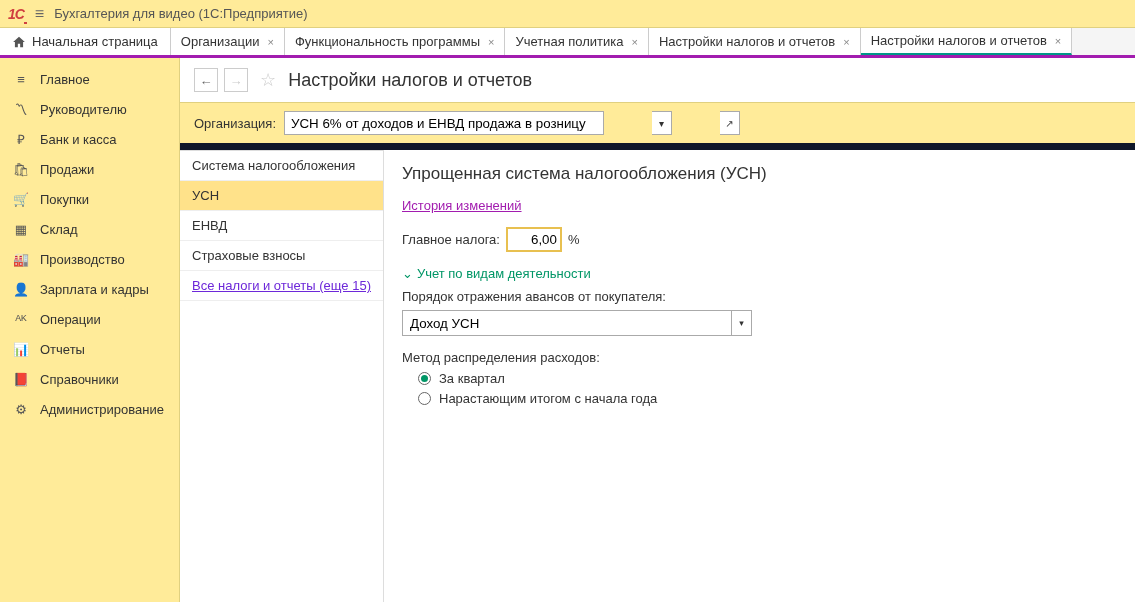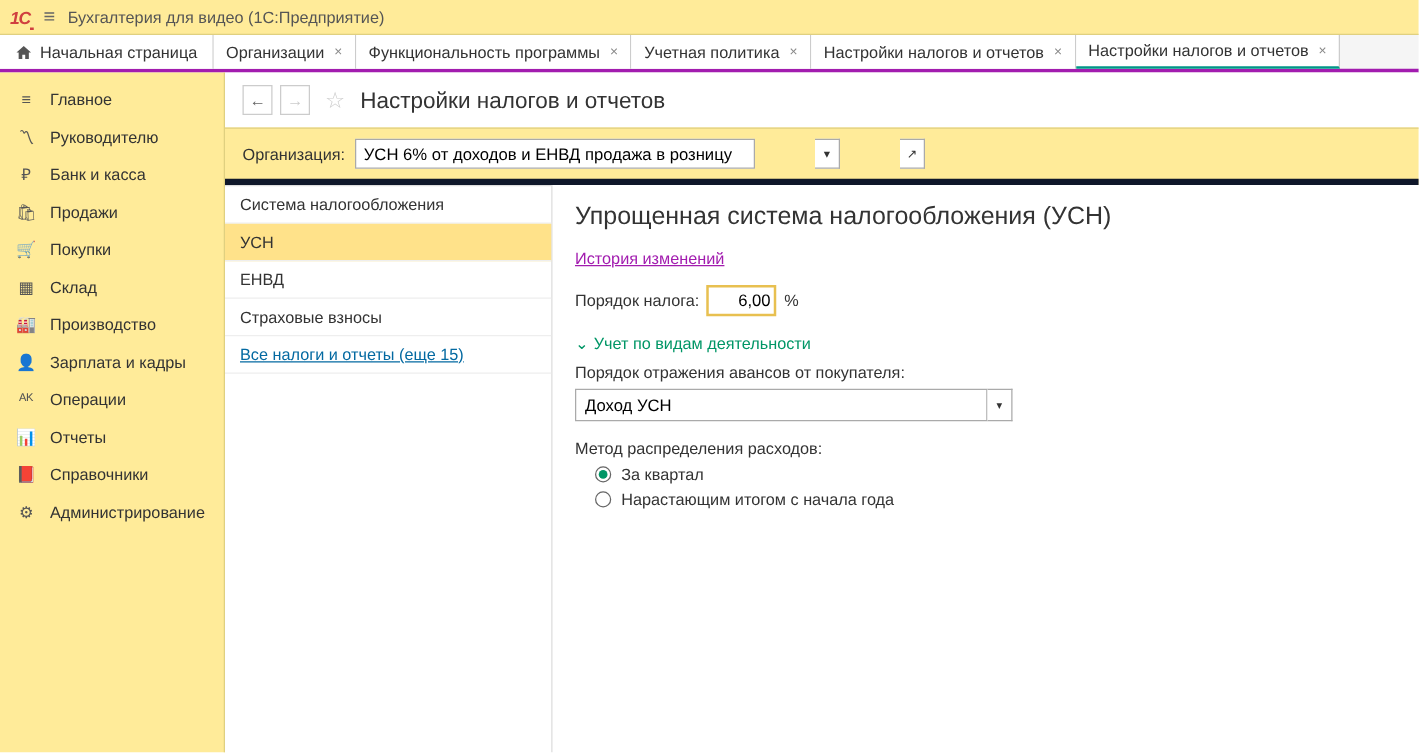--- a/index.html
+++ b/index.html
@@ -29,35 +29,35 @@
 .content { flex: 1; background: #fff; display: flex; flex-direction: column; }
 
 
 .page-head { display: flex; align-items: center; padding: 10px 14px; gap: 6px; }
 .nav-btn { width: 24px; height: 24px; border: 1px solid #ccc; background: #fff; display: flex; align-items: center; justify-content: center; cursor: pointer; color: #666; }
 .nav-btn.disabled { color: #ccc; }
 .star { color: #ccc; font-size: 18px; margin: 0 6px; }
 .page-title { font-size: 18px; color: #333; }
 
 
-.org-bar { background: #ffeb99; padding: 8px 14px; display: flex; align-items: center; gap: 8px; border-top: 1px solid #e0d080; border-bottom: 5px solid #0f172a; }
+.org-bar { background: #ffeb99; padding: 8px 14px; display: flex; align-items: center; gap: 8px; border-top: 1px solid #e0d080; border-bottom: 7px solid #0f172a; }
 .org-select { display: flex; gap: 48px; }
 .org-input { border: 1px solid #aaa; padding: 3px 6px; width: 320px; background: #fff; height: 24px; }
 .org-btn { border: 1px solid #aaa; border-left: none; width: 20px; height: 24px; background: #fff; display: flex; align-items: center; justify-content: center; font-size: 10px; cursor: pointer; }
 
 
 .body { display: flex; flex: 1; }
-.nav-panel { width: 262px; border-right: 1px solid #ddd; }
+.nav-panel { width: 204px; border-right: 1px solid #ddd; }
 .nav-item { padding: 7px 12px; border-bottom: 1px solid #eee; cursor: pointer; }
 .nav-item.first { border-top: 1px solid #ddd; }
 .nav-item.active { background: #ffe28a; }
-.nav-item.link { text-decoration: underline; color: #0369a1; }
+.nav-item.link { text-decoration: underline; color: #6d28d9; }
 
 .form-area { flex: 1; padding: 14px 18px; }
-.section-title { font-size: 20px; color: #333; margin-bottom: 14px; }
+.section-title { font-size: 17px; color: #333; margin-bottom: 14px; }
 .history-link { color: #a21caf; text-decoration: underline; cursor: pointer; }
 .row { display: flex; align-items: center; margin: 14px 0; gap: 6px; }
 .rate-input { border: 2px solid #e8c050; width: 56px; padding: 3px; text-align: right; background: #fff; }
 .expand-head { color: #009666; cursor: pointer; display: flex; align-items: center; gap: 4px; }
 .field-label { margin: 8px 0 6px; }
 .dropdown { display: flex; margin-bottom: 14px; }
 .dropdown-input { border: 1px solid #aaa; padding: 4px 7px; width: 330px; height: 26px; }
 .dropdown-btn { border: 1px solid #aaa; border-left: none; width: 20px; height: 26px; background: #fff; display: flex; align-items: center; justify-content: center; font-size: 9px; cursor: pointer; }
 .radio-row { display: flex; align-items: center; gap: 8px; margin: 5px 0; padding-left: 16px; }
 .radio { width: 13px; height: 13px; border: 1px solid #666; border-radius: 50%; display: flex; align-items: center; justify-content: center; cursor: pointer; }
@@ -178,21 +178,21 @@
         <div class="nav-item">ЕНВД</div>
         <div class="nav-item">Страховые взносы</div>
         <div class="nav-item link">Все налоги и отчеты (еще 15)</div>
       </div>
 
       <div class="form-area">
         <div class="section-title">Упрощенная система налогообложения (УСН)</div>
         <div><span class="history-link">История изменений</span></div>
 
         <div class="row">
-          <span>Порядок налога:</span>
+          <span>Главное налога:</span>
           <input class="rate-input" value="6,00" style="">
           <span>%</span>
         </div>
 
         <div class="expand-head">
           <span>⌄</span>
           <span>Учет по видам деятельности</span>
         </div>
 
         <div class="field-label">Порядок отражения авансов от покупателя:</div>

